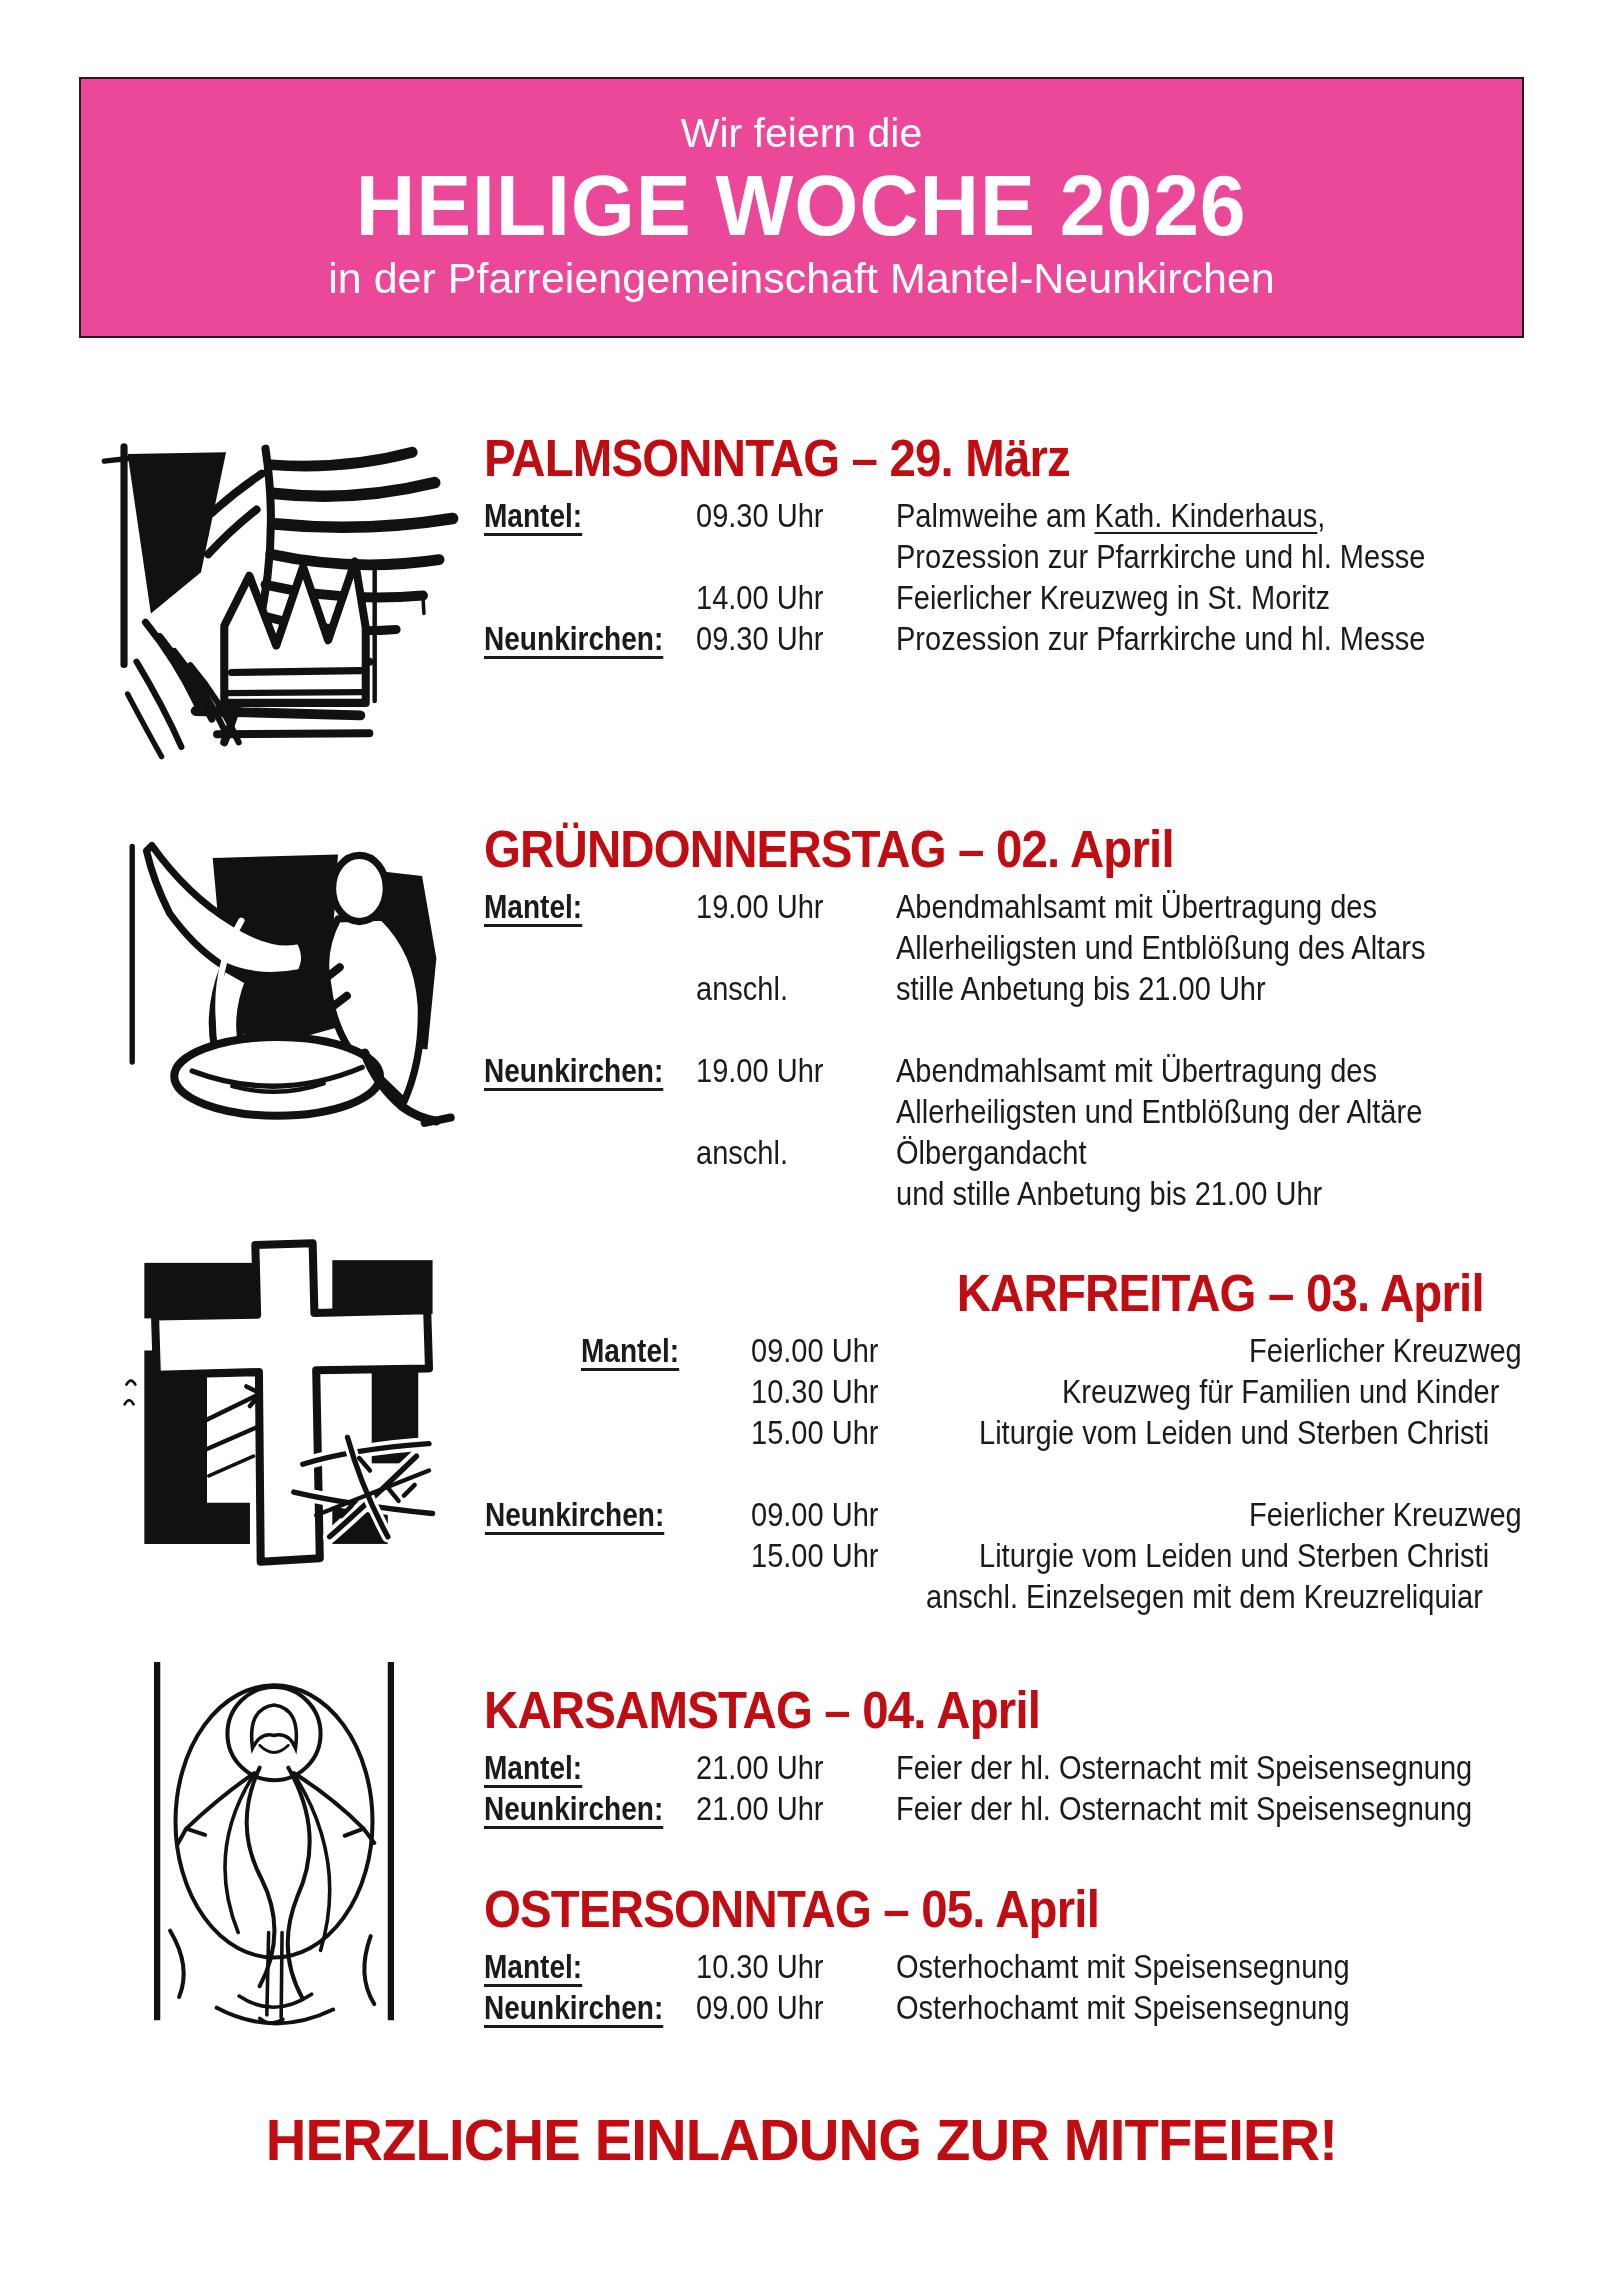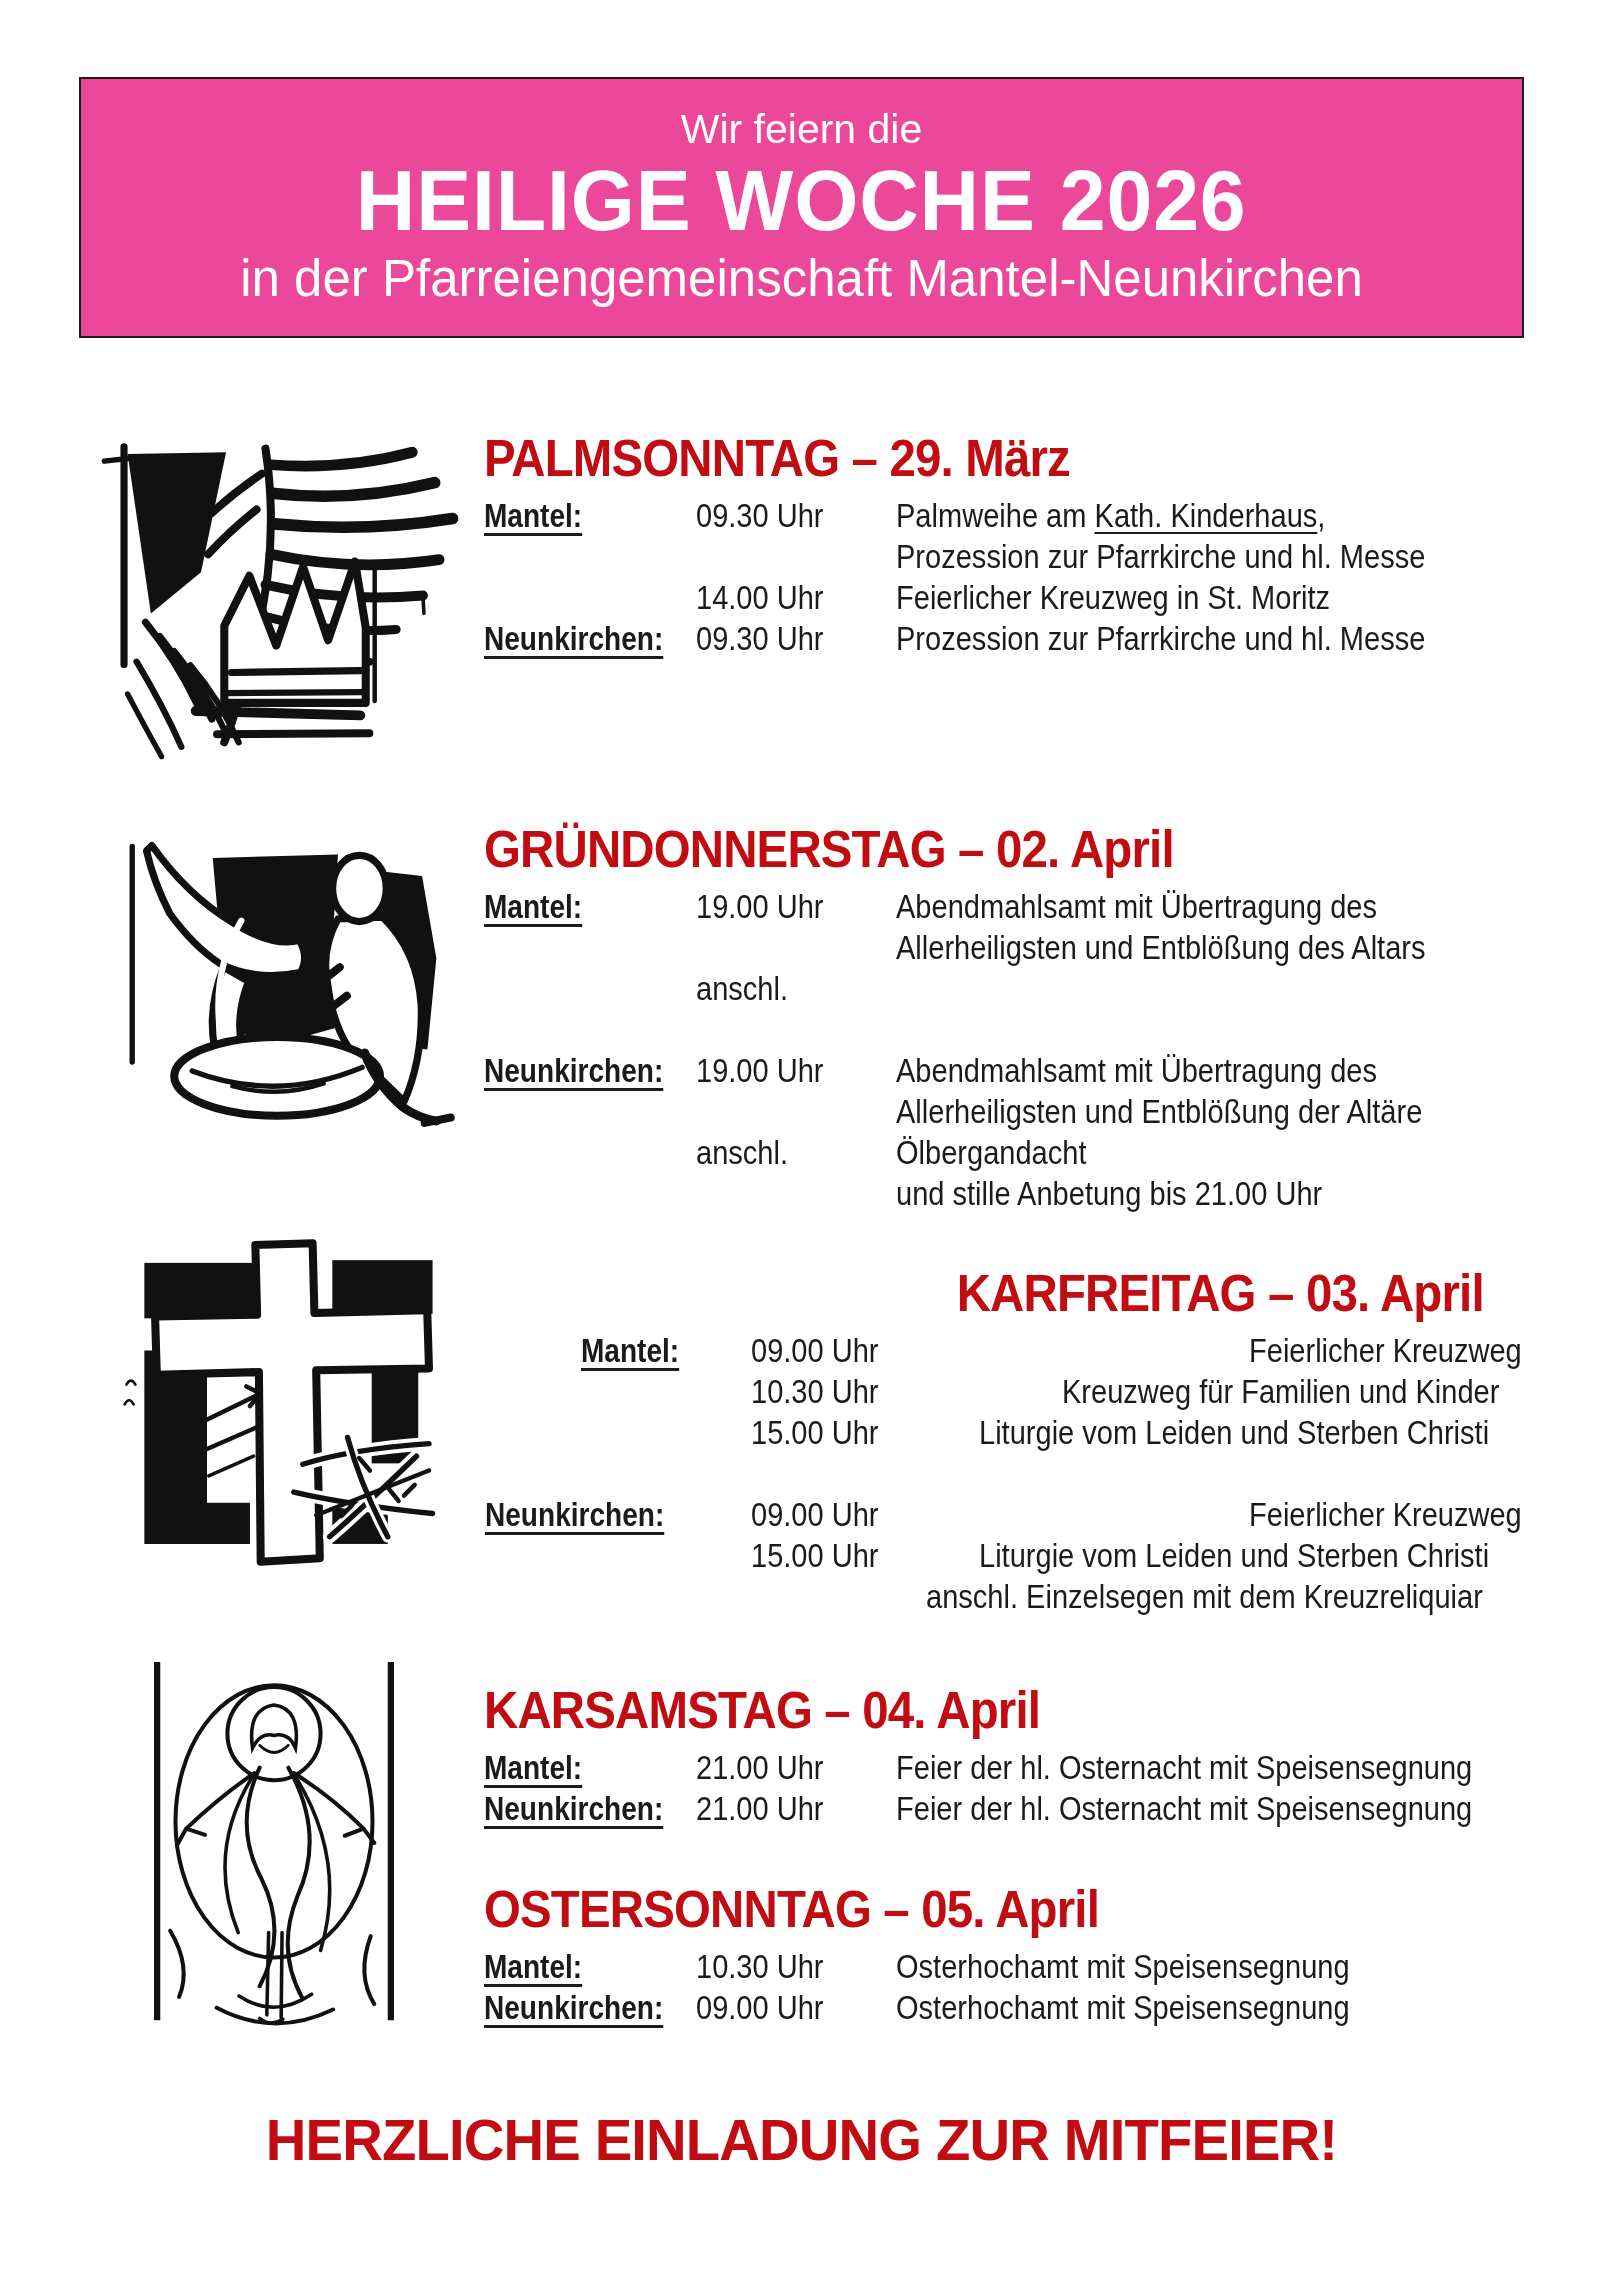--- a/index.html
+++ b/index.html
@@ -7,21 +7,21 @@
         font-family:"Liberation Sans",sans-serif;margin:0 auto;}
 
   
   .banner{position:absolute;left:79px;top:77px;width:1445px;height:261px;
           background:#ec4899;border:2.7px solid #241a18;box-sizing:border-box;
           display:flex;flex-direction:column;align-items:center;justify-content:center;
           gap:5.4px;color:#ffffff;text-align:center;}
   .banner .l1{font-size:41px;line-height:1.05;}
   .banner .l2{font-size:85px;font-weight:700;line-height:1.05;letter-spacing:0.9px;
               transform:scaleX(0.97);}
-  .banner .l3{font-size:51px;line-height:1.1;}
+  .banner .l3{font-size:43px;line-height:1.1;}
 
   
   .section{position:absolute;left:484px;width:1075px;}
   .sec-title{font-size:51px;line-height:54px;font-weight:700;color:#C10D12;
              letter-spacing:-0.9px;white-space:nowrap;margin-bottom:9px;
              transform:scaleX(0.93);transform-origin:0 50%;}
   .row{display:grid;grid-template-columns:212px 200px 1fr;}
   .row.gap{margin-top:41px;}
   .loc,.time,.line{font-size:33px;line-height:41px;color:#1b1b1b;text-decoration:underline;}
   .squeeze{display:inline-block;transform:scaleX(0.88);transform-origin:0 50%;white-space:nowrap;}
@@ -180,20 +180,23 @@
       <div class="loc"><span class="squeeze">Mantel:</span></div>
       <div class="time"><span class="squeeze">19.00 Uhr</span></div>
       <div class="desc">
         <div class="line"><span class="squeeze"><span>Abendmahlsamt mit Übertragung des</span><span class="ul"></span><span></span></span></div>
         <div class="line"><span class="squeeze"><span>Allerheiligsten und Entblößung des Altars</span><span class="ul"></span><span></span></span></div>
       </div>
     </div>
     <div class="row">
       <div class="loc"><span class="squeeze"></span></div>
       <div class="time"><span class="squeeze">anschl.</span></div>
+      <div class="desc">
+        <div class="line"><span class="squeeze"><span>stille Anbetung bis 21.00 Uhr</span><span class="ul"></span><span></span></span></div>
+      </div>
     </div>
     <div class="row gap">
       <div class="loc"><span class="squeeze">Neunkirchen:</span></div>
       <div class="time"><span class="squeeze">19.00 Uhr</span></div>
       <div class="desc">
         <div class="line"><span class="squeeze"><span>Abendmahlsamt mit Übertragung des</span><span class="ul"></span><span></span></span></div>
         <div class="line"><span class="squeeze"><span>Allerheiligsten und Entblößung der Altäre</span><span class="ul"></span><span></span></span></div>
       </div>
     </div>
     <div class="row">

